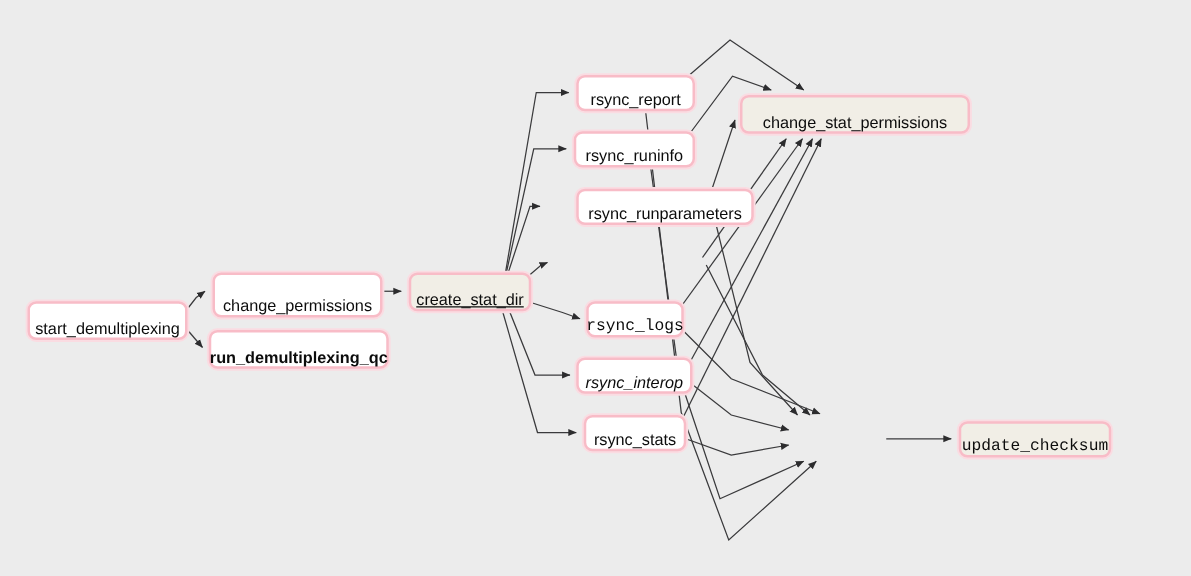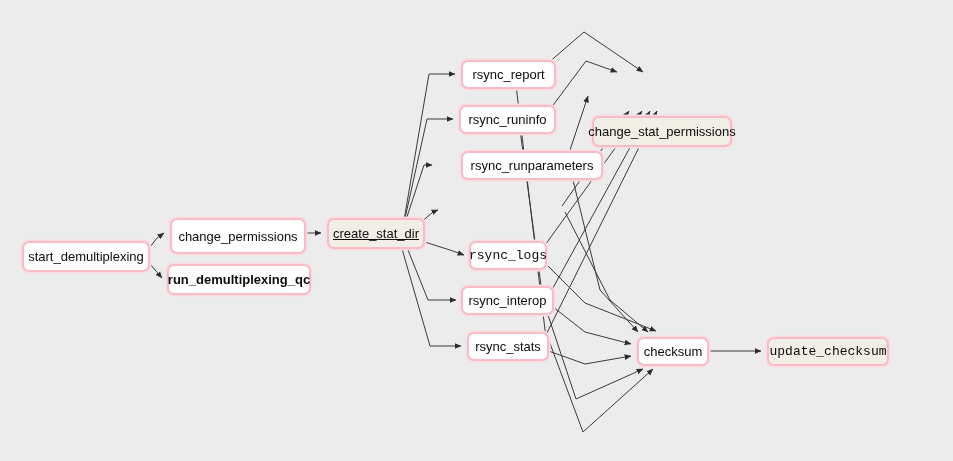--- a/index.html
+++ b/index.html
@@ -4,21 +4,21 @@
 <style>
   html,body{margin:0;padding:0;}
   body{background:#ececec;font-family:"Liberation Sans","DejaVu Sans",sans-serif;}
   .canvas{
     position:relative;width:953px;height:461px;background:#ececec;overflow:hidden;
   }
   .edges{position:absolute;left:0;top:0;width:953px;height:461px;z-index:1;}
   .edges polyline{fill:none;stroke:#3a3a3c;stroke-width:1;}
   .node{
     position:absolute;z-index:2;box-sizing:border-box;
-    display:flex;align-items:center;justify-content:center;
+    display:flex;align-items:flex-end;justify-content:center;
     background:#ffffff;
     border:2.5px solid #f8bcc7;border-radius:7px;
     box-shadow:0 0 0 1.5px #fadce2;
     font-size:13px;color:#0c0c0c;white-space:nowrap;
     cursor:pointer;
   }
   .node--tinted{background:#f1eee6;}
 </style>
 </head>
 <body>
@@ -80,30 +80,27 @@
     </div>
   <div class="node" style="left:459px;top:105px;width:97px;height:29px;">
       <span>rsync_runinfo</span>
     </div>
   <div class="node" style="left:437px;top:151px;width:142px;height:29px;margin-left:24px;">
       <span>rsync_runparameters</span>
     </div>
   <div class="node" style="left:469px;top:241px;width:78px;height:29px;font-family:Liberation Mono, monospace;">
       <span>rsync_logs</span>
     </div>
-  <div class="node" style="left:461px;top:286px;width:93px;height:29px;">
+  <div class="node" style="left:461px;top:286px;width:93px;height:29px;font-style:italic;">
       <span>rsync_interop</span>
     </div>
   <div class="node" style="left:467px;top:332px;width:82px;height:29px;">
       <span>rsync_stats</span>
     </div>
 
-  <div class="node node--tinted" style="left:592px;top:76px;width:140px;height:31px;margin-top:40px;">
+  <div class="node node--tinted" style="left:592px;top:76px;width:184px;height:31px;">
       <span>change_stat_permissions</span>
-    </div>
-  <div class="node" style="left:637px;top:337px;width:72px;height:29px;">
-      <span>checksum</span>
     </div>
   <div class="node node--tinted" style="left:767px;top:337px;width:122px;height:29px;font-family:Liberation Mono, monospace;">
       <span>update_checksum</span>
     </div>
 
 </div>
 
 </body></html>

